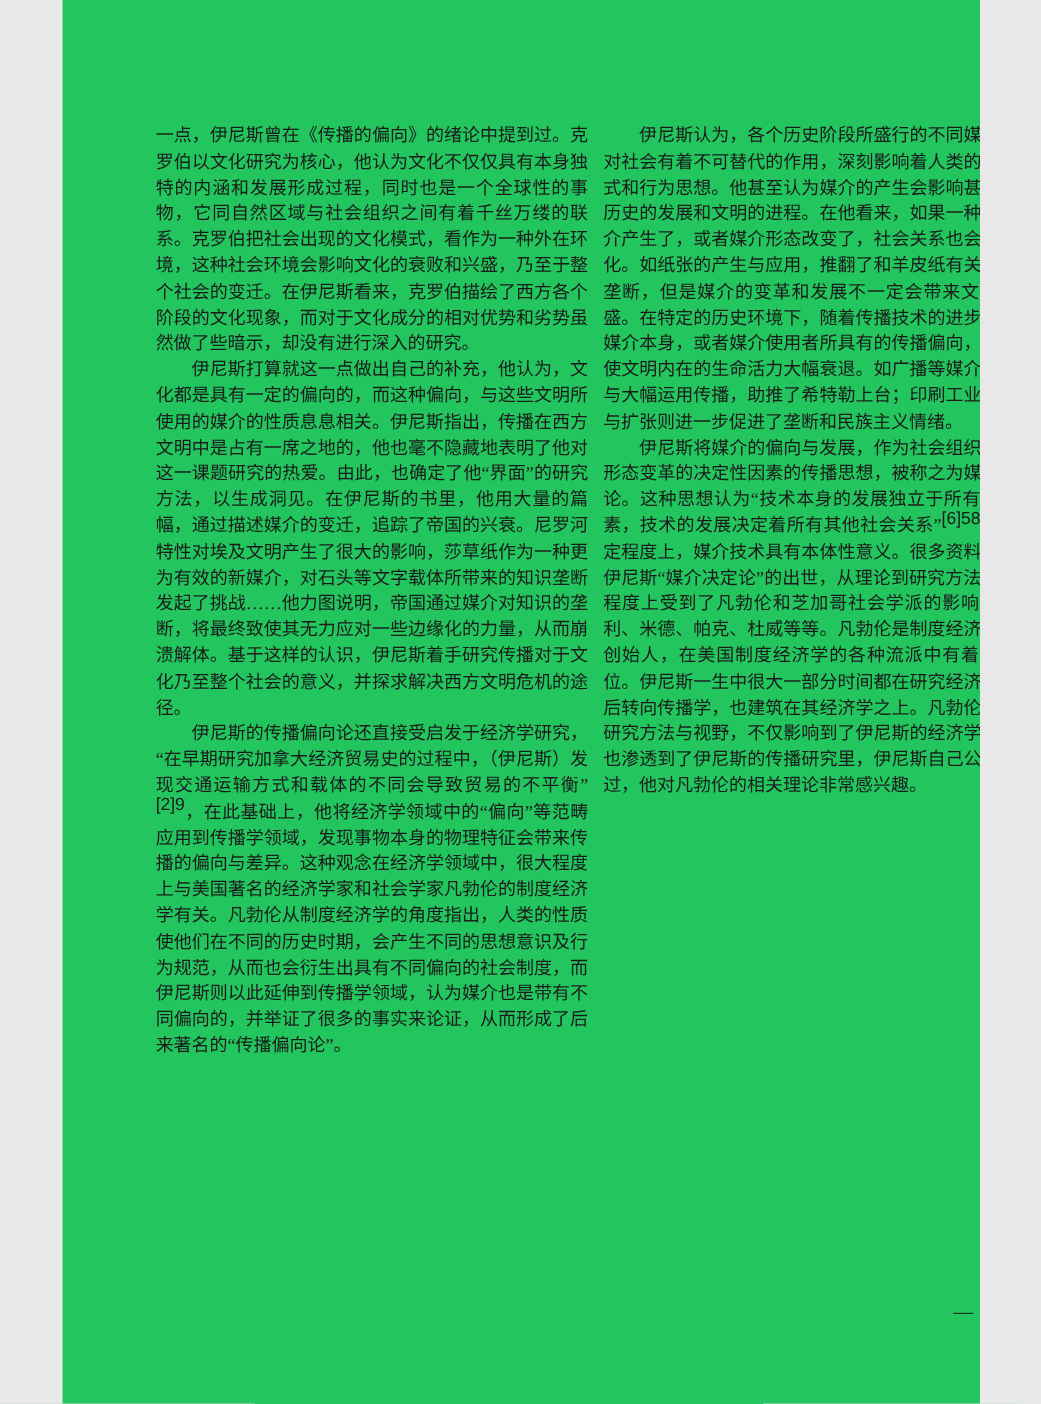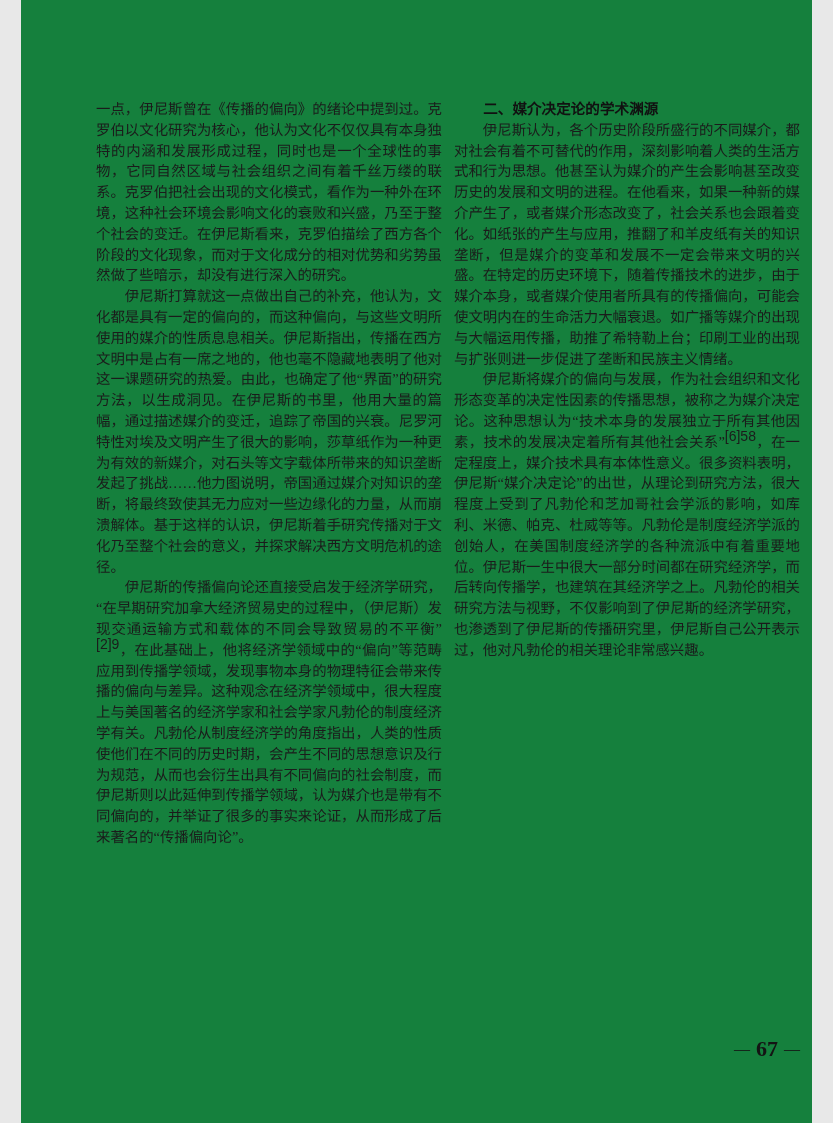--- a/index.html
+++ b/index.html
@@ -1,20 +1,20 @@
 <!DOCTYPE html>
 <html lang="zh-CN"><head>
 <meta charset="utf-8">
 <style>
   html,body{margin:0;padding:0;background:#e8e8e8;}
   .page{
     position:relative;
-    width:791px;height:1123px;
+    width:734px;height:1123px;
     margin:0 auto;
-    background:#15803d;
+    background:#22c55e;
     overflow:hidden;
     font-family:"Liberation Serif","DejaVu Serif",serif;
     color:#1b1b1b;
   }
   .column{
     position:absolute;
     top:99px;
     width:346px;
     font-size:14.4px;
     line-height:20.8px;
@@ -67,21 +67,20 @@
 
 <div class="page">
 
   <div class="column column-left">
       <p class="para">一点，伊尼斯曾在《传播的偏向》的绪论中提到过。克罗伯以文化研究为核心，他认为文化不仅仅具有本身独特的内涵和发展形成过程，同时也是一个全球性的事物，它同自然区域与社会组织之间有着千丝万缕的联系。克罗伯把社会出现的文化模式，看作为一种外在环境，这种社会环境会影响文化的衰败和兴盛，乃至于整个社会的变迁。在伊尼斯看来，克罗伯描绘了西方各个阶段的文化现象，而对于文化成分的相对优势和劣势虽然做了些暗示，却没有进行深入的研究。</p>
       <p class="para indent">伊尼斯打算就这一点做出自己的补充，他认为，文化都是具有一定的偏向的，而这种偏向，与这些文明所使用的媒介的性质息息相关。伊尼斯指出，传播在西方文明中是占有一席之地的，他也毫不隐藏地表明了他对这一课题研究的热爱。由此，也确定了他“界面”的研究方法，以生成洞见。在伊尼斯的书里，他用大量的篇幅，通过描述媒介的变迁，追踪了帝国的兴衰。尼罗河特性对埃及文明产生了很大的影响，莎草纸作为一种更为有效的新媒介，对石头等文字载体所带来的知识垄断发起了挑战……他力图说明，帝国通过媒介对知识的垄断，将最终致使其无力应对一些边缘化的力量，从而崩溃解体。基于这样的认识，伊尼斯着手研究传播对于文化乃至整个社会的意义，并探求解决西方文明危机的途径。</p>
       <p class="para indent">伊尼斯的传播偏向论还直接受启发于经济学研究，“在早期研究加拿大经济贸易史的过程中，（伊尼斯）发现交通运输方式和载体的不同会导致贸易的不平衡”<sup class="cite">[2]9</sup>，在此基础上，他将经济学领域中的“偏向”等范畴应用到传播学领域，发现事物本身的物理特征会带来传播的偏向与差异。这种观念在经济学领域中，很大程度上与美国著名的经济学家和社会学家凡勃伦的制度经济学有关。凡勃伦从制度经济学的角度指出，人类的性质使他们在不同的历史时期，会产生不同的思想意识及行为规范，从而也会衍生出具有不同偏向的社会制度，而伊尼斯则以此延伸到传播学领域，认为媒介也是带有不同偏向的，并举证了很多的事实来论证，从而形成了后来著名的“传播偏向论”。</p>
     </div>
 
   <div class="column column-right">
-      <h2 class="section-heading">二、媒介决定论的学术渊源</h2>
       <p class="para indent">伊尼斯认为，各个历史阶段所盛行的不同媒介，都对社会有着不可替代的作用，深刻影响着人类的生活方式和行为思想。他甚至认为媒介的产生会影响甚至改变历史的发展和文明的进程。在他看来，如果一种新的媒介产生了，或者媒介形态改变了，社会关系也会跟着变化。如纸张的产生与应用，推翻了和羊皮纸有关的知识垄断，但是媒介的变革和发展不一定会带来文明的兴盛。在特定的历史环境下，随着传播技术的进步，由于媒介本身，或者媒介使用者所具有的传播偏向，可能会使文明内在的生命活力大幅衰退。如广播等媒介的出现与大幅运用传播，助推了希特勒上台；印刷工业的出现与扩张则进一步促进了垄断和民族主义情绪。</p>
       <p class="para indent">伊尼斯将媒介的偏向与发展，作为社会组织和文化形态变革的决定性因素的传播思想，被称之为媒介决定论。这种思想认为“技术本身的发展独立于所有其他因素，技术的发展决定着所有其他社会关系”<sup class="cite">[6]58</sup>，在一定程度上，媒介技术具有本体性意义。很多资料表明，伊尼斯“媒介决定论”的出世，从理论到研究方法，很大程度上受到了凡勃伦和芝加哥社会学派的影响，如库利、米德、帕克、杜威等等。凡勃伦是制度经济学派的创始人，在美国制度经济学的各种流派中有着重要地位。伊尼斯一生中很大一部分时间都在研究经济学，而后转向传播学，也建筑在其经济学之上。凡勃伦的相关研究方法与视野，不仅影响到了伊尼斯的经济学研究，也渗透到了伊尼斯的传播研究里，伊尼斯自己公开表示过，他对凡勃伦的相关理论非常感兴趣。</p>
     </div>
 
   <div class="page-footer">
     <span class="footer-dash">—</span><span class="page-number">67</span><span class="footer-dash">—</span>
   </div>
 
 </div>
 

